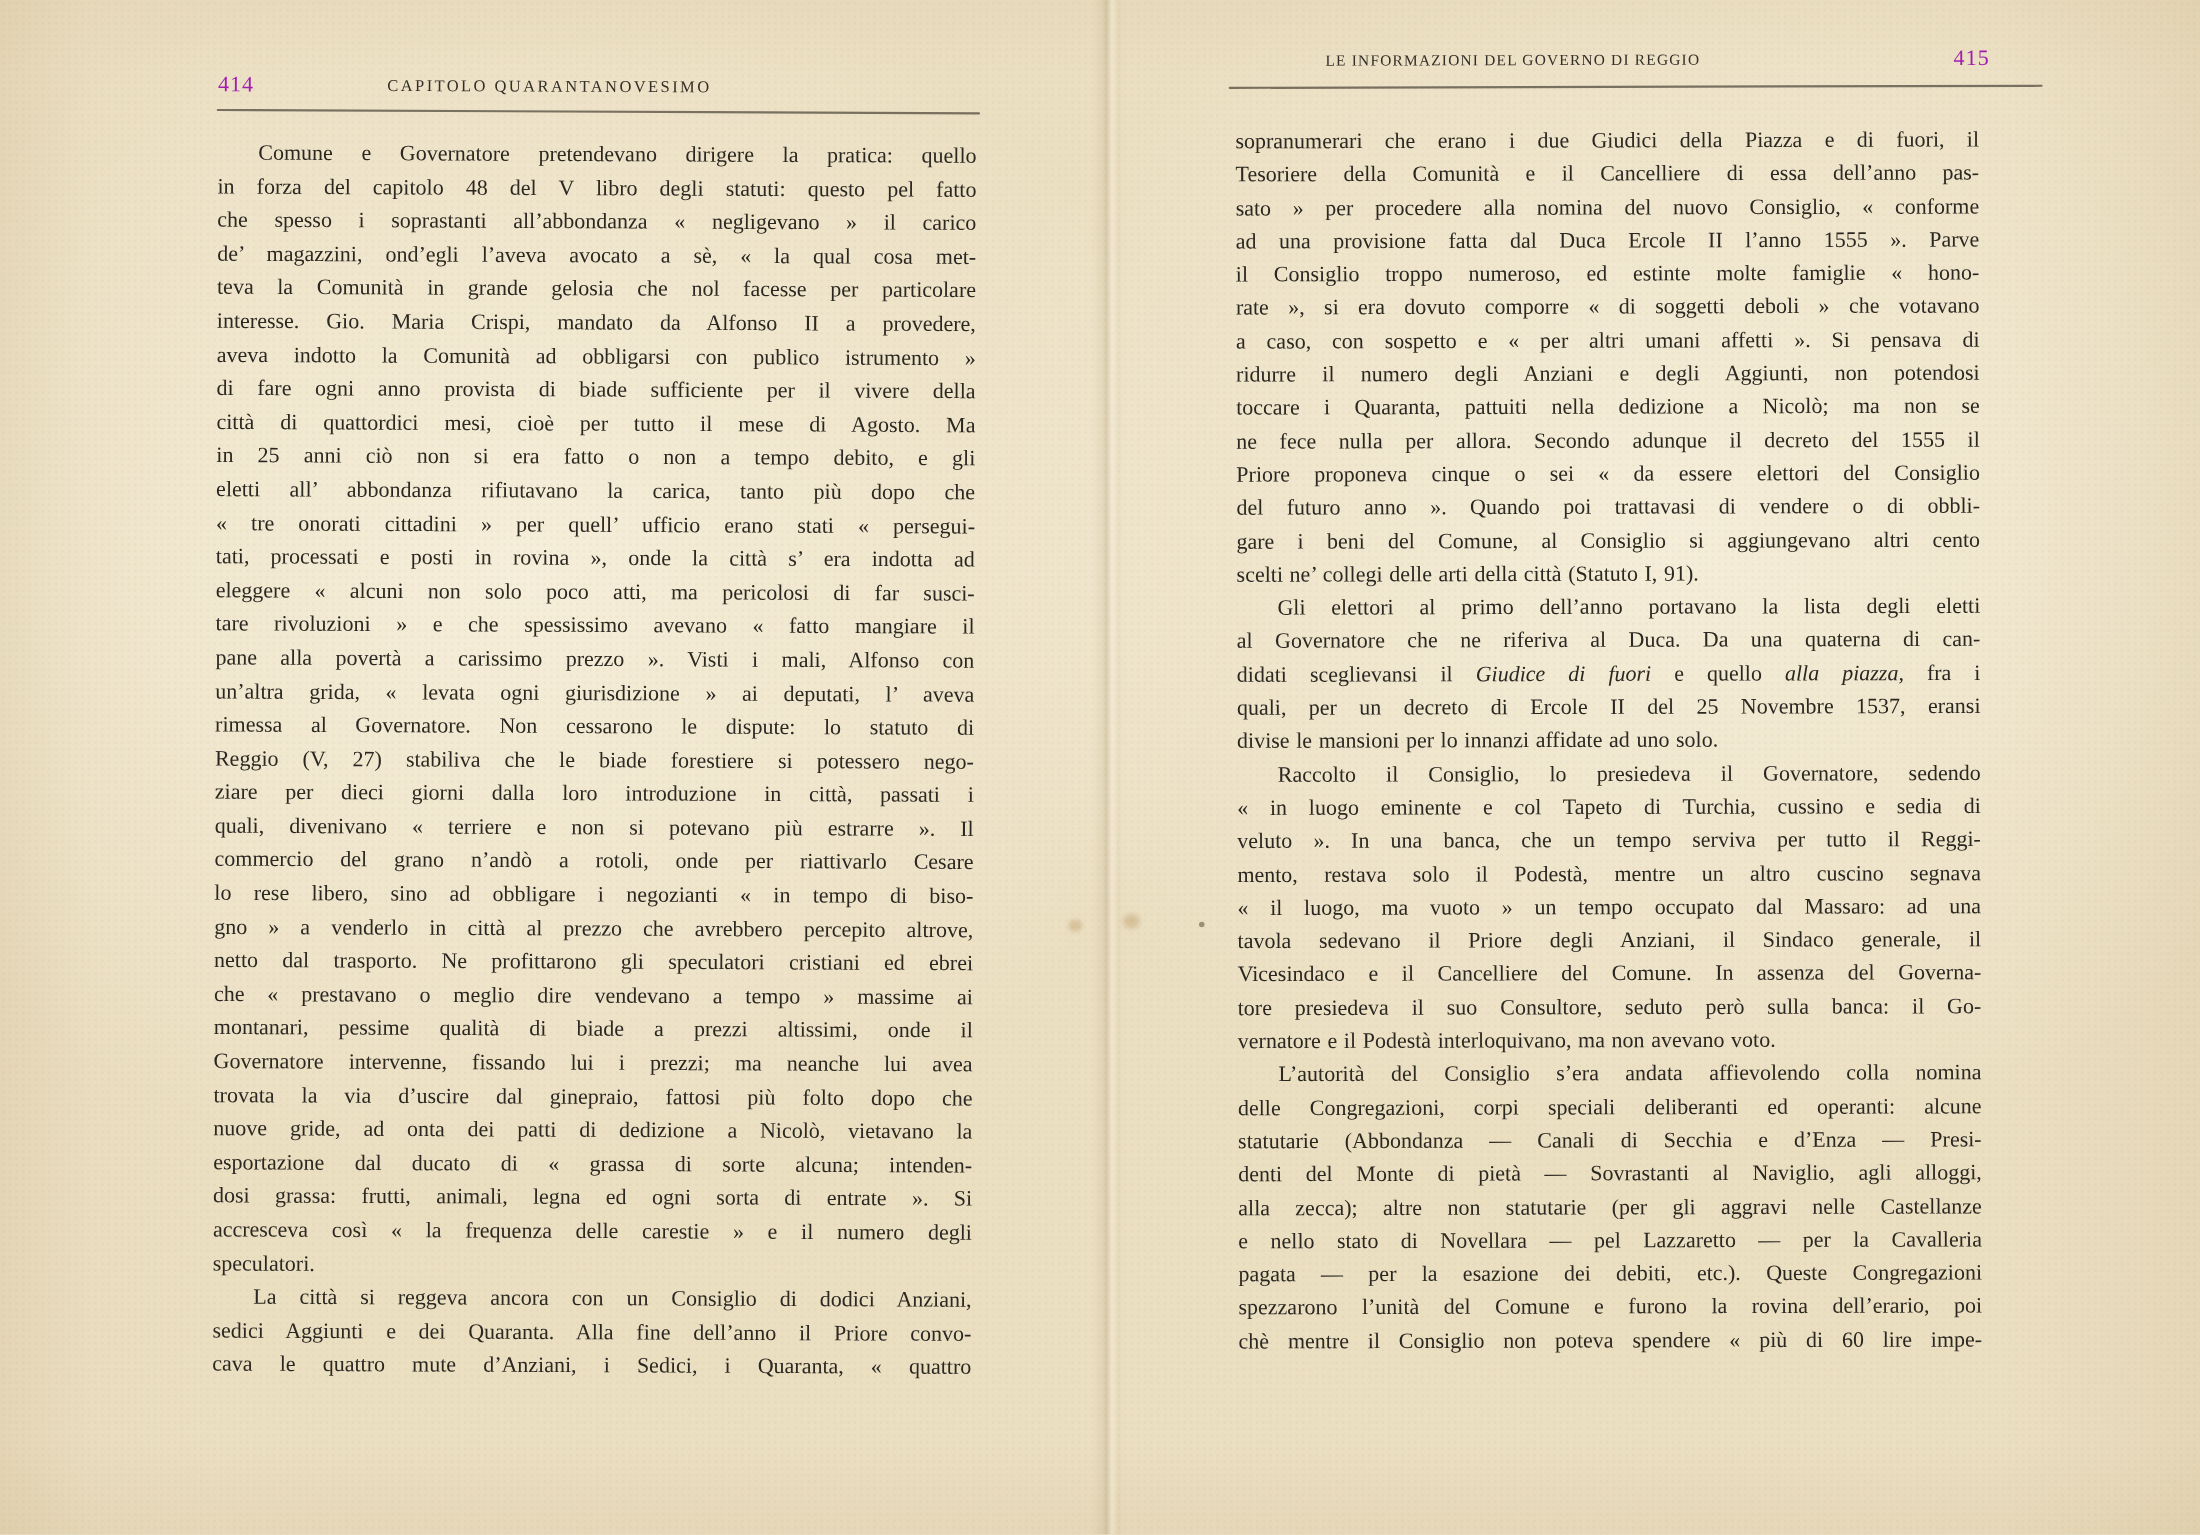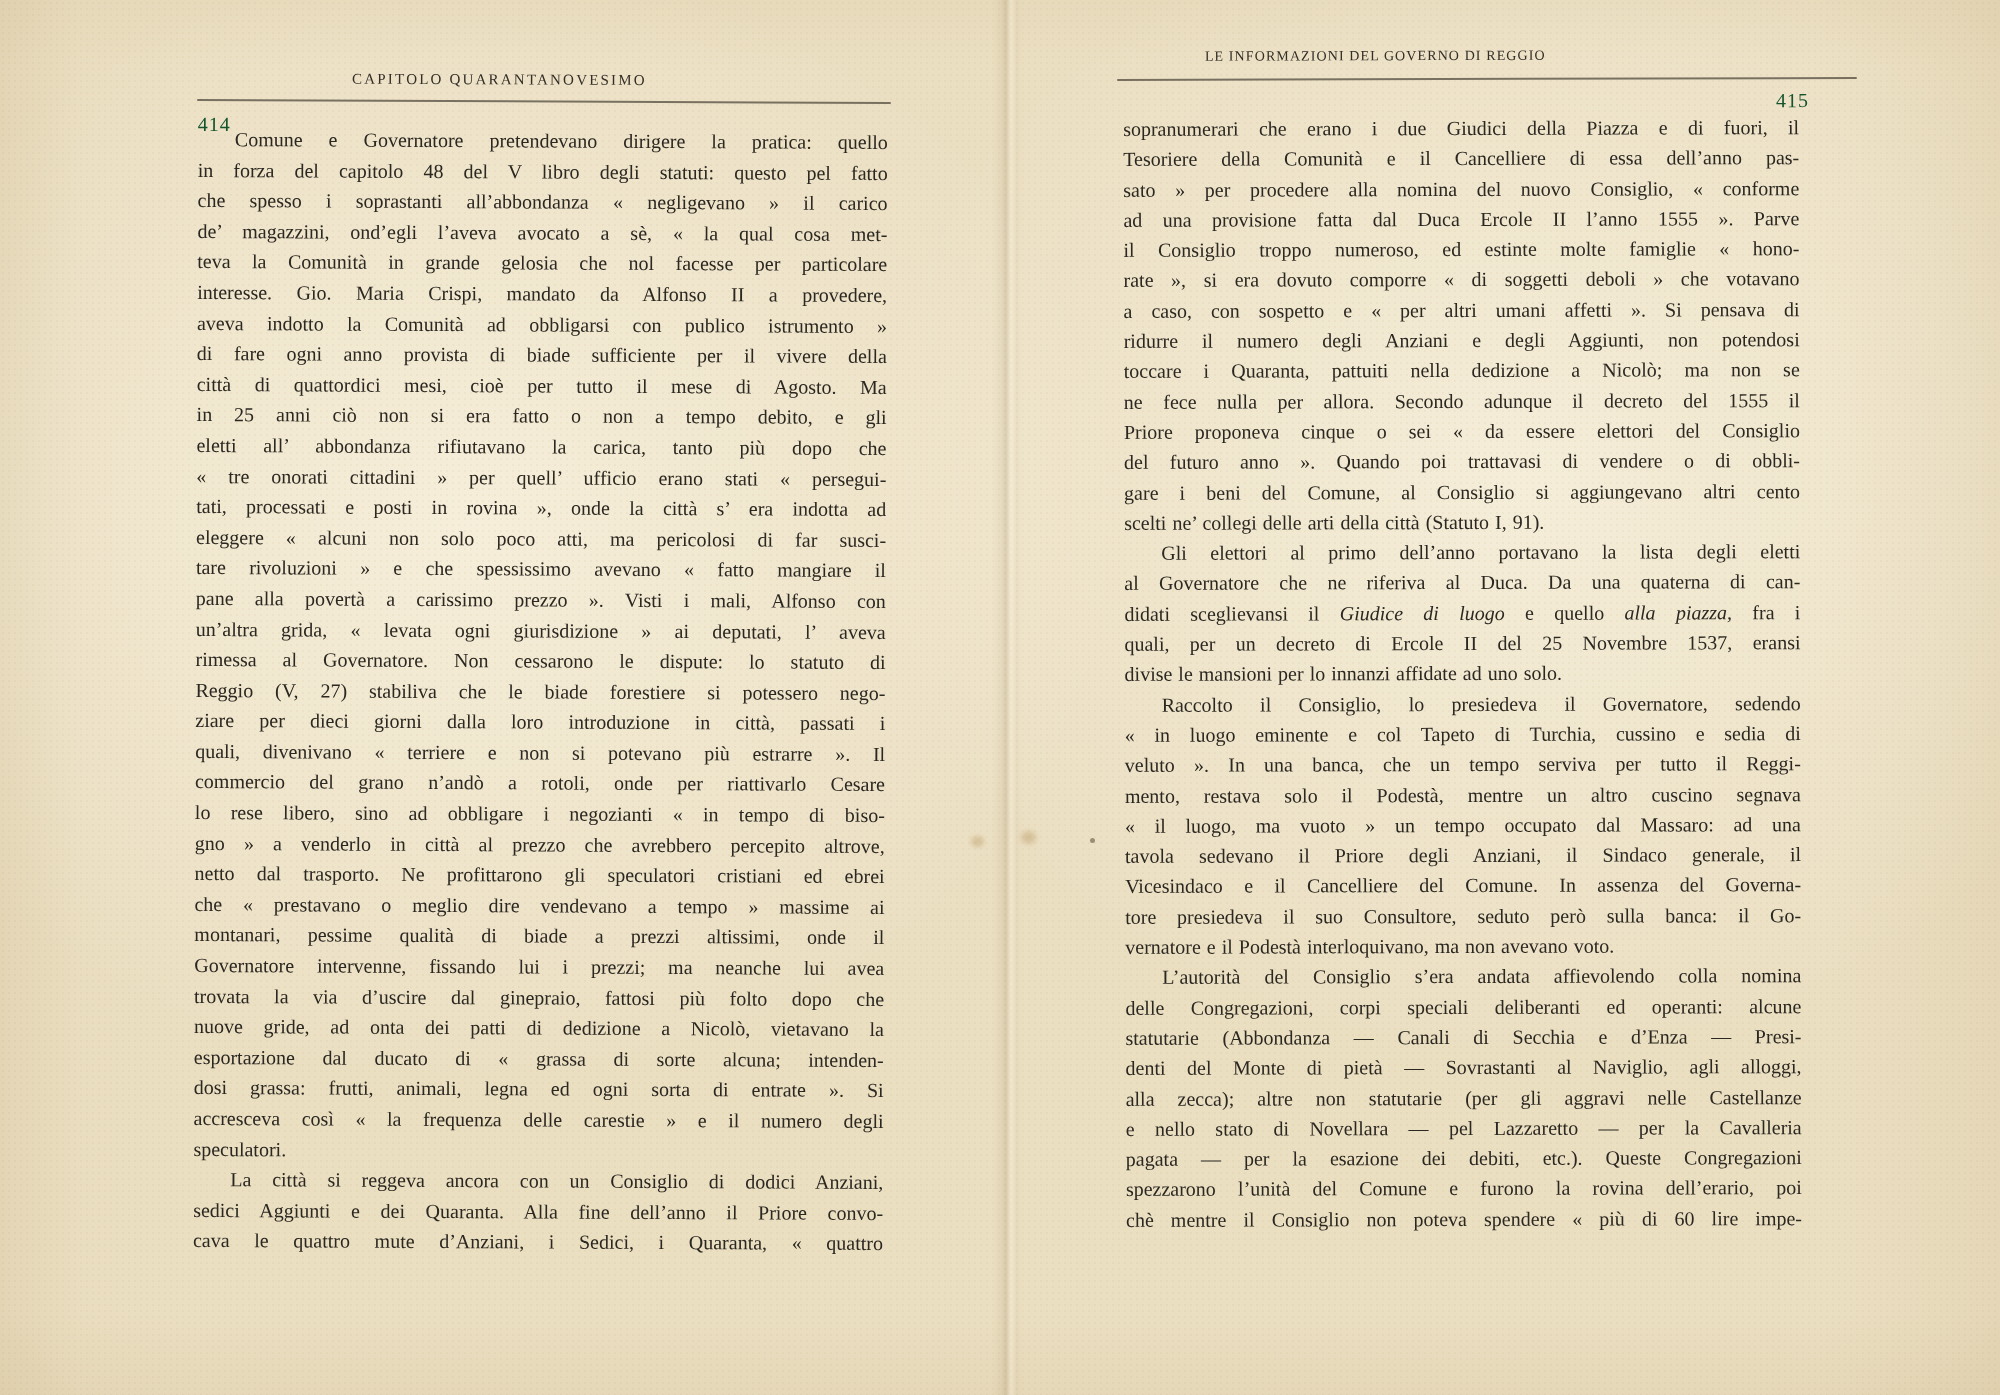--- a/index.html
+++ b/index.html
@@ -37,21 +37,21 @@
   }
   .spot{position:absolute;border-radius:50%;pointer-events:none;}
   .spot.a{left:971px;top:836px;width:13px;height:11px;background:rgba(164,122,58,0.28);filter:blur(2px);}
   .spot.b{left:1021px;top:831px;width:15px;height:13px;background:rgba(164,122,58,0.30);filter:blur(2.5px);}
   .spot.c{left:1090px;top:838px;width:5px;height:5px;background:rgba(90,75,55,0.55);filter:blur(0.5px);}
 
   .page{position:absolute;inset:0;}
   .page-left{transform:rotate(0.25deg);transform-origin:200px 100px;}
   .page-right{transform:rotate(-0.15deg);transform-origin:1460px 80px;}
 
-  .pnum{position:absolute;font-size:20px;letter-spacing:1px;color:#14532d;margin-top:47px;}
+  .pnum{position:absolute;font-size:20px;letter-spacing:1px;color:#a21caf;}
   .pnum-left{left:198px;top:66px;}
   .pnum-right{left:1776px;top:43px;}
 
   .runtitle{position:absolute;font-size:15px;letter-spacing:2.2px;color:#332e27;white-space:nowrap;}
   .runtitle-left{left:352px;top:70px;}
   .runtitle-right{left:1205px;top:48px;font-size:14px;letter-spacing:1.1px;}
 
   .headrule{position:absolute;height:2px;background:#574f42;opacity:0.78;border-radius:1px;}
   .headrule-left{left:197px;top:99px;width:694px;}
   .headrule-right{left:1117px;top:78px;width:740px;}
@@ -141,21 +141,21 @@
         <div class="line">a caso, con sospetto e « per altri umani affetti ». Si pensava di</div>
         <div class="line">ridurre il numero degli Anziani e degli Aggiunti, non potendosi</div>
         <div class="line">toccare i Quaranta, pattuiti nella dedizione a Nicolò; ma non se</div>
         <div class="line">ne fece nulla per allora. Secondo adunque il decreto del 1555 il</div>
         <div class="line">Priore proponeva cinque o sei « da essere elettori del Consiglio</div>
         <div class="line">del futuro anno ». Quando poi trattavasi di vendere o di obbli-</div>
         <div class="line">gare i beni del Comune, al Consiglio si aggiungevano altri cento</div>
         <div class="line flush">scelti ne’ collegi delle arti della città (Statuto I, 91).</div>
         <div class="line indent">Gli elettori al primo dell’anno portavano la lista degli eletti</div>
         <div class="line">al Governatore che ne riferiva al Duca. Da una quaterna di can-</div>
-        <div class="line">didati sceglievansi il <i>Giudice di luogo</i> e quello <i>alla piazza,</i> fra i</div>
+        <div class="line">didati sceglievansi il <i>Giudice di fuori</i> e quello <i>alla piazza,</i> fra i</div>
         <div class="line">quali, per un decreto di Ercole II del 25 Novembre 1537, eransi</div>
         <div class="line flush">divise le mansioni per lo innanzi affidate ad uno solo.</div>
         <div class="line indent">Raccolto il Consiglio, lo presiedeva il Governatore, sedendo</div>
         <div class="line">« in luogo eminente e col Tapeto di Turchia, cussino e sedia di</div>
         <div class="line">veluto ». In una banca, che un tempo serviva per tutto il Reggi-</div>
         <div class="line">mento, restava solo il Podestà, mentre un altro cuscino segnava</div>
         <div class="line">« il luogo, ma vuoto » un tempo occupato dal Massaro: ad una</div>
         <div class="line">tavola sedevano il Priore degli Anziani, il Sindaco generale, il</div>
         <div class="line">Vicesindaco e il Cancelliere del Comune. In assenza del Governa-</div>
         <div class="line">tore presiedeva il suo Consultore, seduto però sulla banca: il Go-</div>

